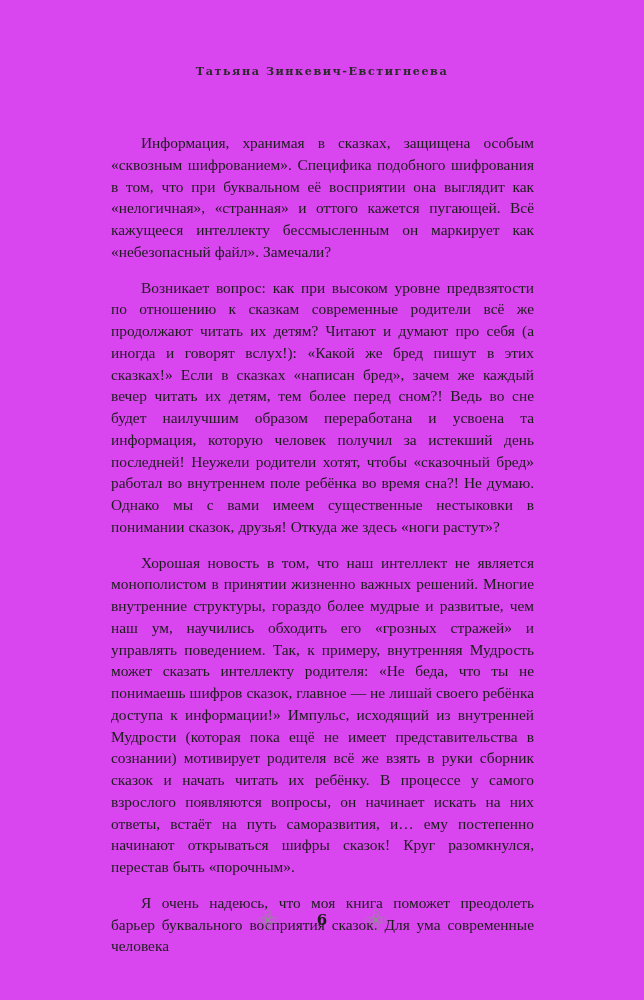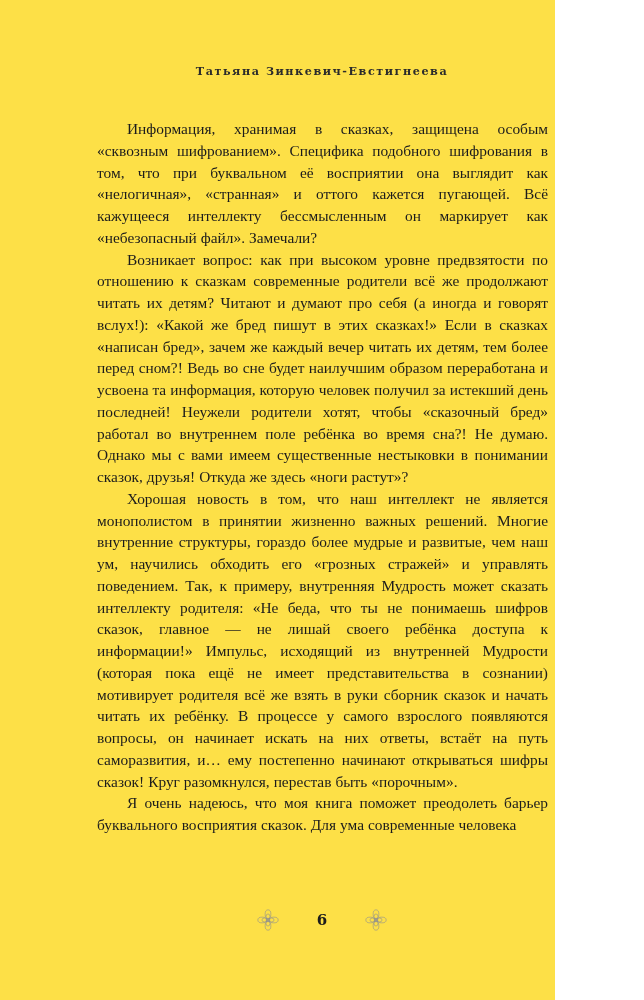--- a/index.html
+++ b/index.html
@@ -2,23 +2,23 @@
 <html lang="ru"><head>
 <meta charset="utf-8">
 <style>
   html, body {
     margin: 0;
     padding: 0;
     background: #ffffff;
   }
   .page {
     position: relative;
-    width: 555px;
+    width: 644px;
     height: 1000px;
-    background: #fde047;
+    background: #d946ef;
     overflow: hidden;
     font-family: "Liberation Serif", "DejaVu Serif", serif;
     color: #1a1a1a;
     box-sizing: border-box;
   }
 
   
   .running-head {
     position: absolute;
     top: 64px;
@@ -34,21 +34,21 @@
   }
 
   
   .textblock {
     position: absolute;
     top: 118px;
     left: 97px;
     width: 451px;
   }
   .para {
-    margin: 0;
+    margin: 14px;
     text-indent: 30px;
     text-align: justify;
     font-size: 15.4px;
     line-height: 21.75px;
     color: #1c1c1c;
     hyphens: manual;
     -webkit-hyphens: manual;
     word-spacing: 0.1px;
   }
 

